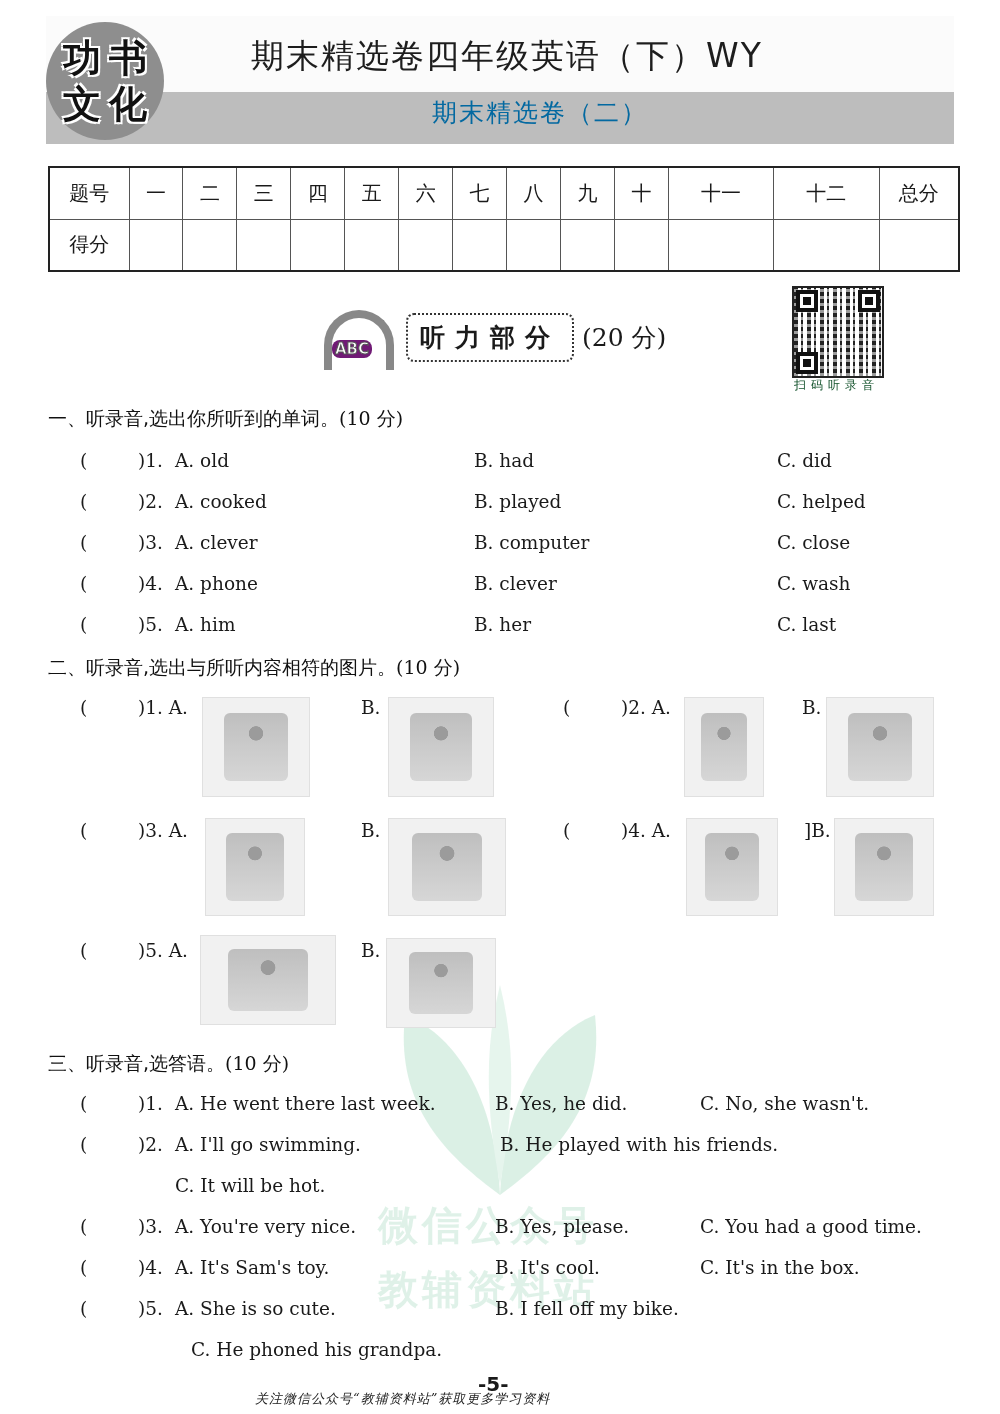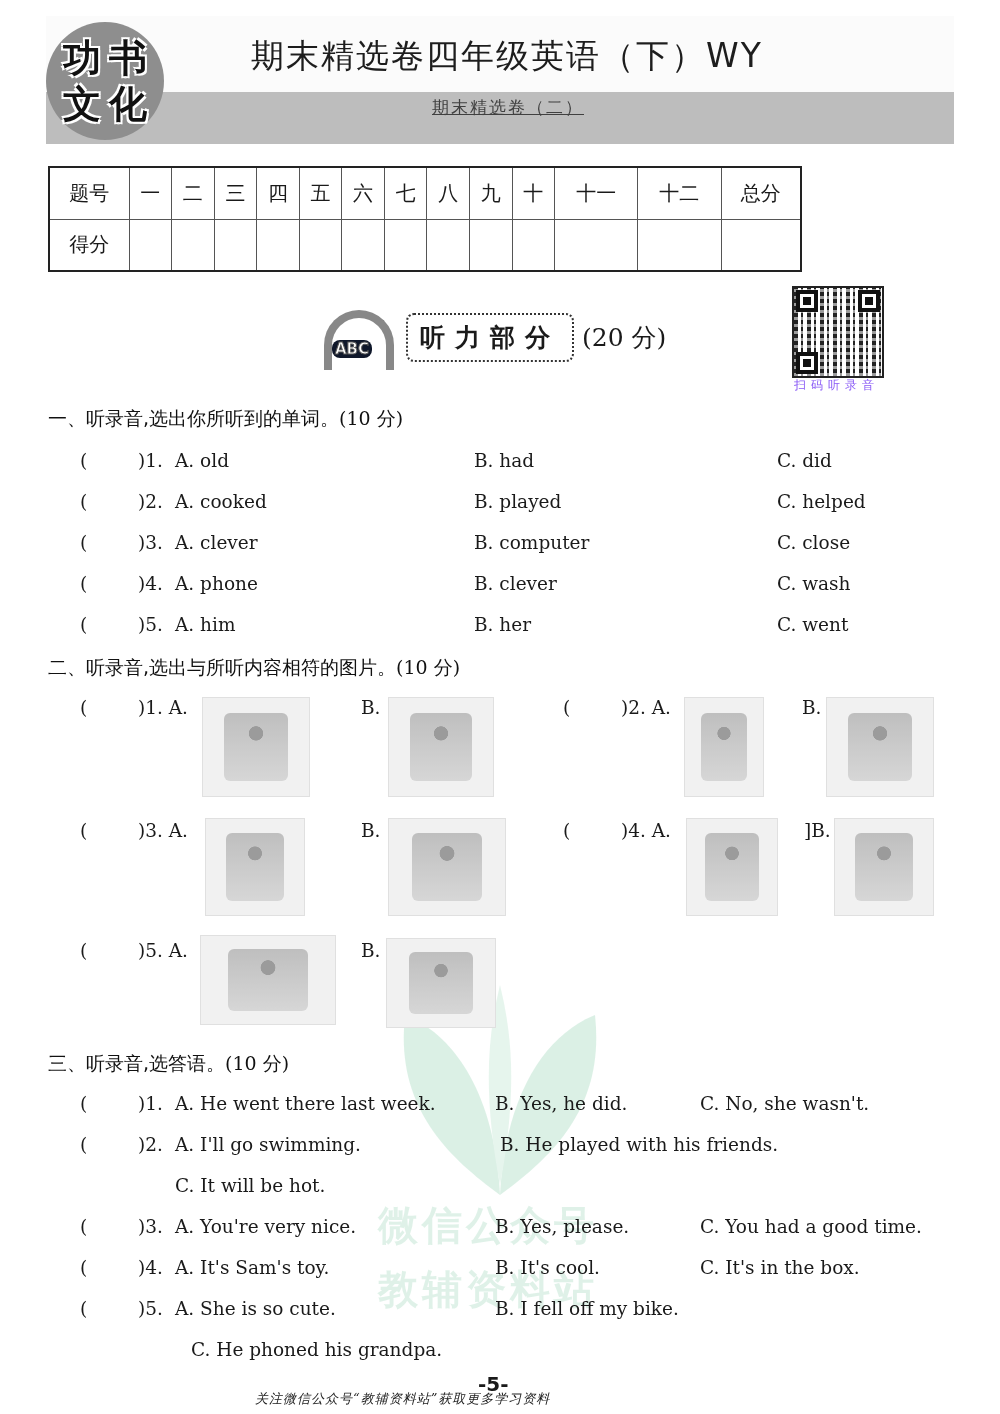--- a/index.html
+++ b/index.html
@@ -6,42 +6,42 @@
   html, body { width: 1000px; height: 1414px; background: #ffffff; overflow: hidden; }
   body { position: relative; font-family: "DejaVu Serif", "Liberation Serif", serif; color: #1a1a1a; }
 
   
   .header { position: absolute; left: 46px; top: 16px; width: 908px; height: 118px; }
   .header-top { position: absolute; left: 0; top: 0; width: 908px; height: 76px; background: #fbfbfb; }
   .header-band { position: absolute; left: 0; top: 76px; width: 908px; height: 52px; background: #bdbdbd; }
   .logo { position: absolute; left: 0; top: 6px; width: 118px; height: 118px; border-radius: 50%; background: #8e8e8e; display: flex; flex-wrap: wrap; align-content: center; justify-content: center; padding: 10px 8px; }
   .logo span { display: block; width: 46px; text-align: center; font-family: "DejaVu Serif", serif; font-size: 38px; font-weight: bold; color: #111; line-height: 46px; text-shadow: -2px -2px 0 #fff, 2px -2px 0 #fff, -2px 2px 0 #fff, 2px 2px 0 #fff; }
   .title-main { position: absolute; left: 205px; top: 18px; font-family: "DejaVu Sans", sans-serif; font-size: 33px; color: #1d1d1d; letter-spacing: 2px; }
-  .title-sub { position: absolute; left: 386px; top: 80px; font-family: "DejaVu Sans", sans-serif; font-size: 17px; color: #404040; letter-spacing: 2px; text-decoration: underline; }
-
-  
-  .score-table { position: absolute; left: 48px; top: 166px; width: 754px; height: 106px; border-collapse: collapse; border: 2px solid #222; }
+  .title-sub { position: absolute; left: 386px; top: 80px; font-family: "DejaVu Sans", sans-serif; font-size: 25px; color: #0369a1; letter-spacing: 2px; }
+
+  
+  .score-table { position: absolute; left: 48px; top: 166px; width: 912px; height: 106px; border-collapse: collapse; border: 2px solid #222; }
   .score-table td { border: 1px solid #555; text-align: center; font-family: "DejaVu Sans", sans-serif; font-size: 20px; height: 52px; }
   .score-table td:first-child { width: 80px; }
   .score-table td:last-child { width: 80px; }
 
   
   .listen-banner { position: absolute; left: 318px; top: 308px; display: flex; align-items: center; }
   .headphone { width: 82px; height: 58px; position: relative; }
   .headphone .arc { position: absolute; left: 6px; top: 2px; width: 70px; height: 60px; border: 8px solid #888; border-bottom: none; border-radius: 36px 36px 0 0; }
-  .headphone .abc { position: absolute; left: 14px; top: 32px; font-family: "DejaVu Sans", sans-serif; font-weight: bold; font-size: 15px; color: #fff; -webkit-text-stroke: 1px #555; background: #0f172a; border-radius: 8px; padding: 0 3px; }
+  .headphone .abc { position: absolute; left: 14px; top: 32px; font-family: "DejaVu Sans", sans-serif; font-weight: bold; font-size: 15px; color: #fff; -webkit-text-stroke: 1px #555; background: #701a75; border-radius: 8px; padding: 0 3px; }
   .listen-box { margin-left: 6px; border: 2px dotted #333; border-radius: 8px; padding: 6px 12px; font-family: "DejaVu Sans", sans-serif; font-weight: bold; font-size: 25px; letter-spacing: 10px; }
   .listen-score { margin-left: 8px; font-size: 25px; font-family: "DejaVu Serif", serif; }
 
   .qr { position: absolute; left: 792px; top: 286px; width: 92px; height: 92px; background:
       repeating-linear-gradient(90deg, #222 0 4px, #fff 4px 7px, #222 7px 9px, #fff 9px 13px),
       repeating-linear-gradient(0deg, rgba(255,255,255,.55) 0 3px, rgba(0,0,0,0) 3px 7px); background-blend-mode: lighten; border: 2px solid #222; }
   .qr .finder { position: absolute; width: 22px; height: 22px; border: 4px solid #111; background: #fff; }
   .qr .finder::after { content: ""; position: absolute; left: 3px; top: 3px; width: 8px; height: 8px; background: #111; }
-  .qr-caption { position: absolute; left: 794px; top: 377px; font-size: 12px; letter-spacing: 5px; color: #8b5cf6; font-family: "DejaVu Serif", serif; }
+  .qr-caption { position: absolute; left: 794px; top: 377px; font-size: 12px; letter-spacing: 5px; color: #14532d; font-family: "DejaVu Serif", serif; }
 
   
   .section-title { position: absolute; left: 48px; font-family: "DejaVu Sans", sans-serif; font-size: 19px; color: #111; }
   .section-title .pts { font-family: "DejaVu Serif", serif; }
   .q-row { position: absolute; left: 80px; height: 26px; font-size: 18.5px; white-space: nowrap; }
   .q-row .paren { position: absolute; left: 0; }
   .q-row .num { position: absolute; left: 58px; }
   .opt { position: absolute; font-size: 18.5px; white-space: nowrap; }
 
   
@@ -167,21 +167,21 @@
 <span class="opt" style="left:175px;top:573px;">A. phone</span>
 <span class="opt" style="left:474px;top:573px;">B. clever</span>
 <span class="opt" style="left:777px;top:573px;">C. wash</span>
 
 <div class="q-row" style="top:614px;">
   <span class="paren">(</span>
   <span class="num">)5.</span>
 </div>
 <span class="opt" style="left:175px;top:614px;">A. him</span>
 <span class="opt" style="left:474px;top:614px;">B. her</span>
-<span class="opt" style="left:777px;top:614px;">C. went</span>
+<span class="opt" style="left:777px;top:614px;">C. last</span>
 
 <div class="section-title" style="top:655px;">
   <span>二、听录音,选出与所听内容相符的图片。</span><span class="pts">(10 分)</span>
 </div>
 
 <div class="q-row" style="top:697px;">
   <span class="paren">(</span>
   <span class="num">)1. A.</span>
 </div>
 <div class="pic" style="left:202px;top:697px;width:108px;height:100px;"></div>

